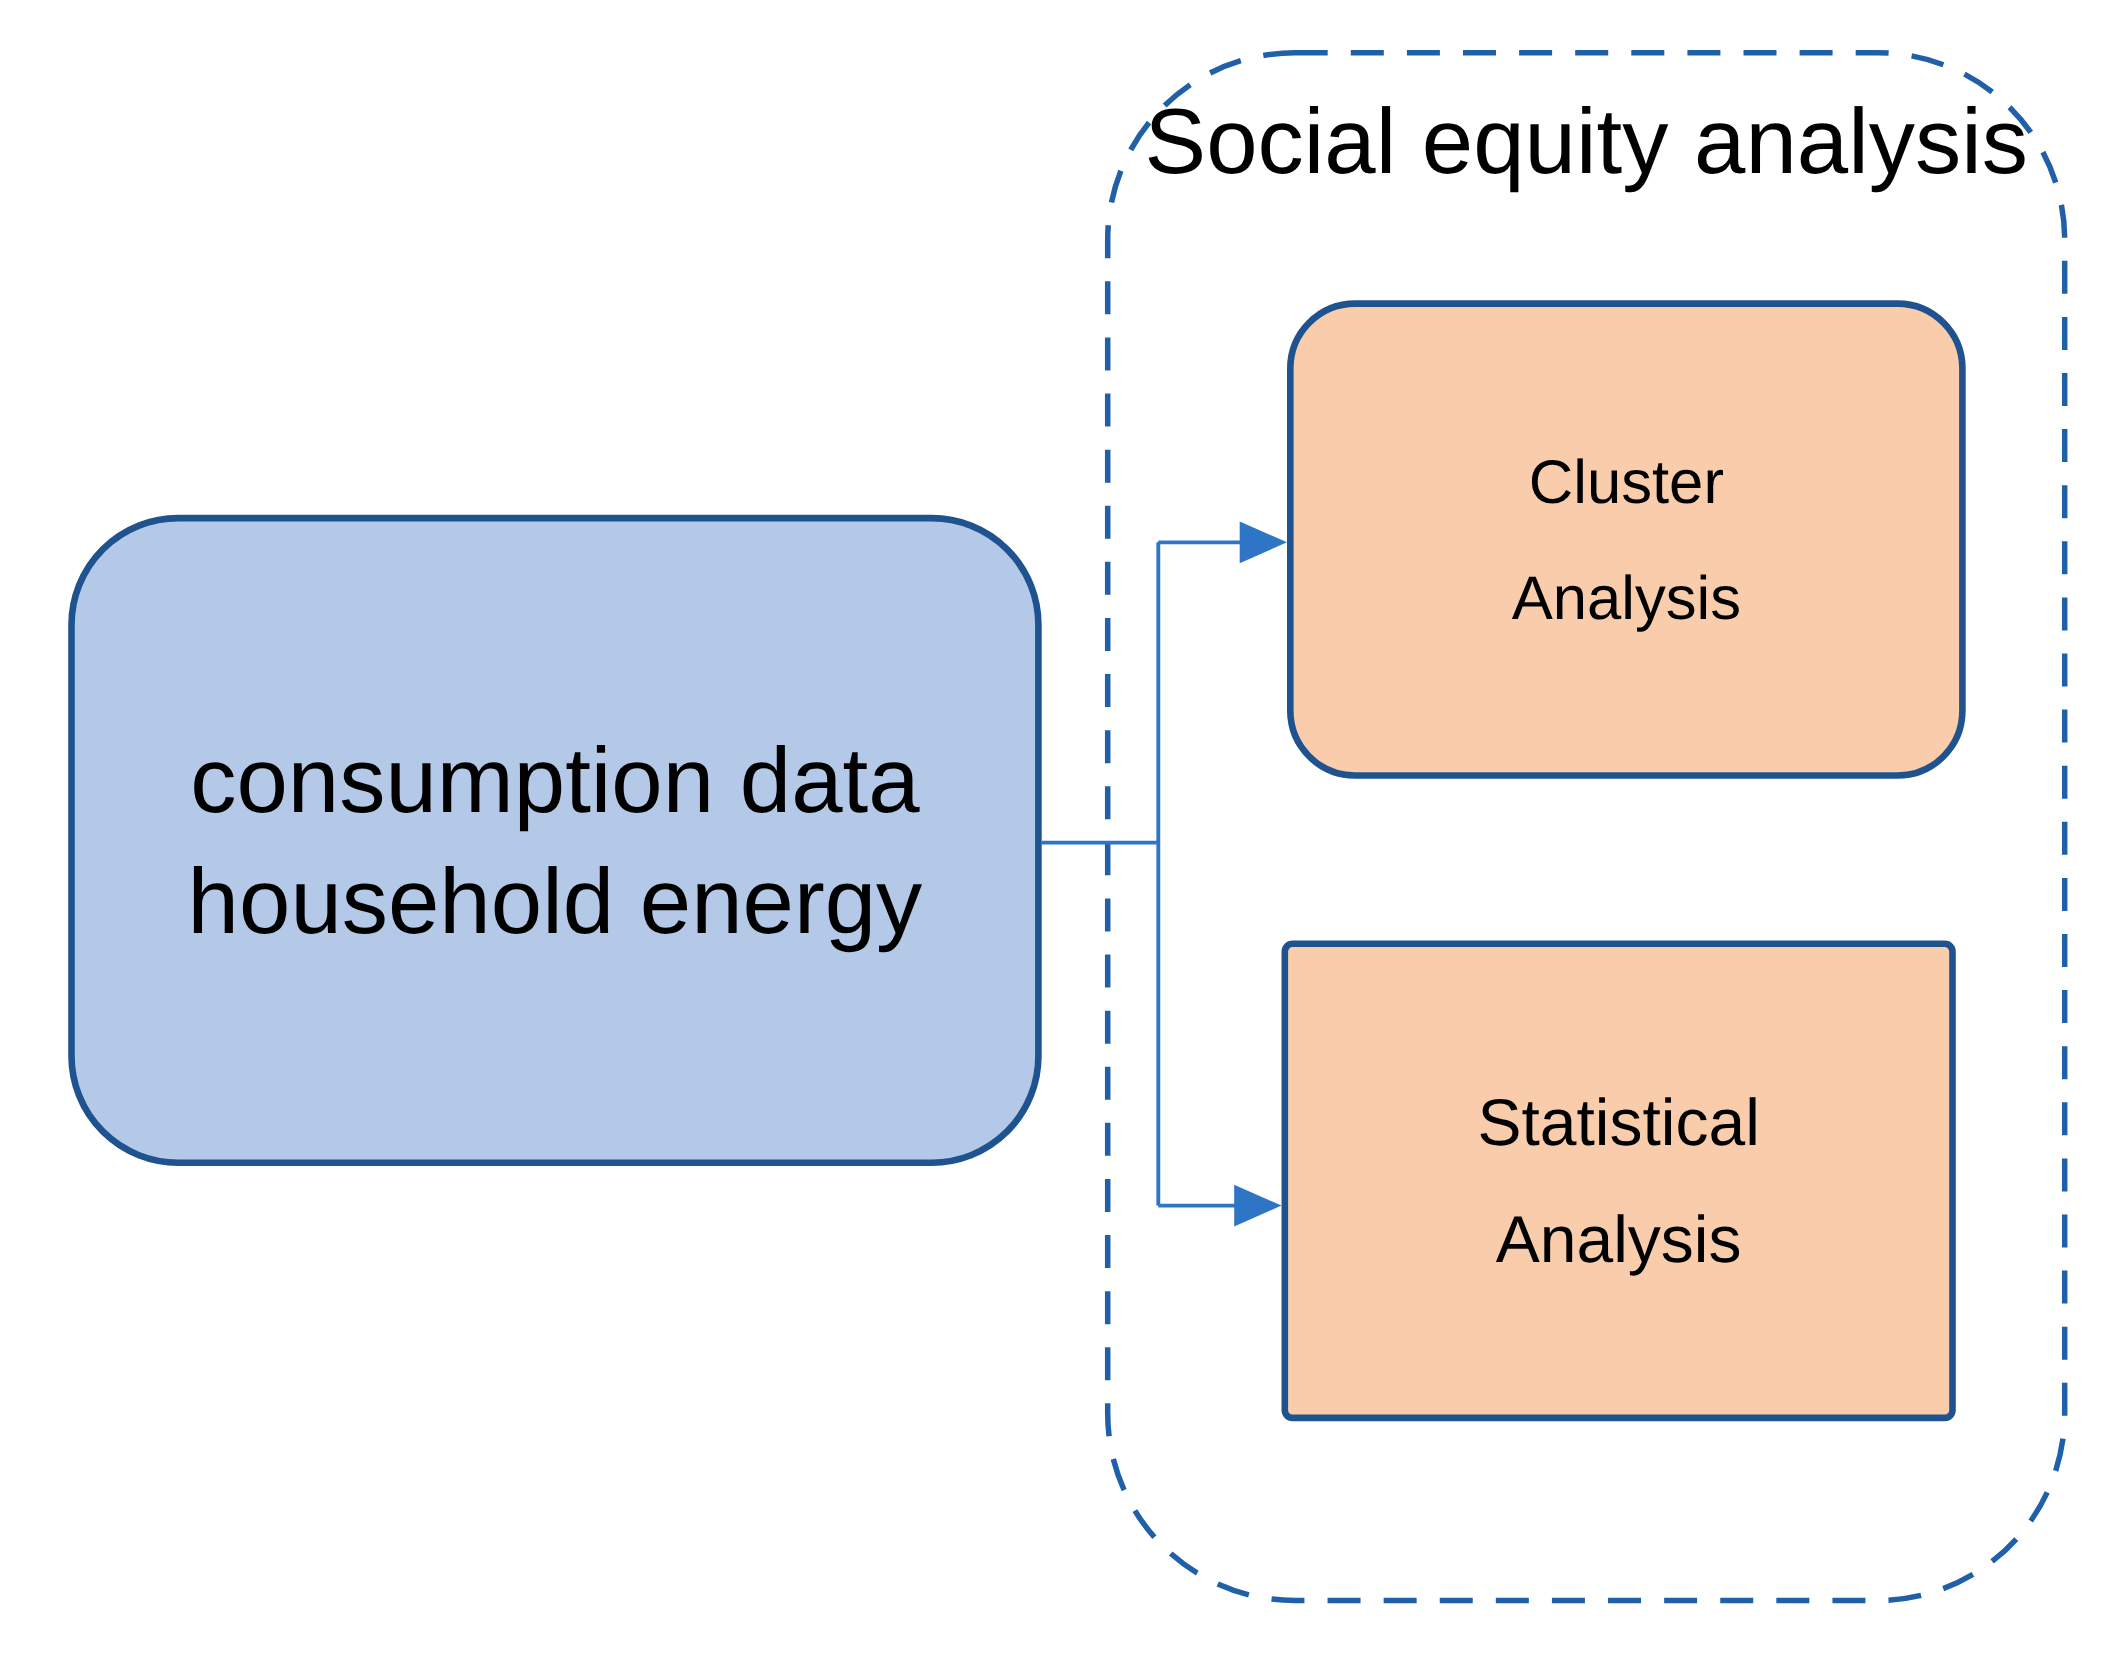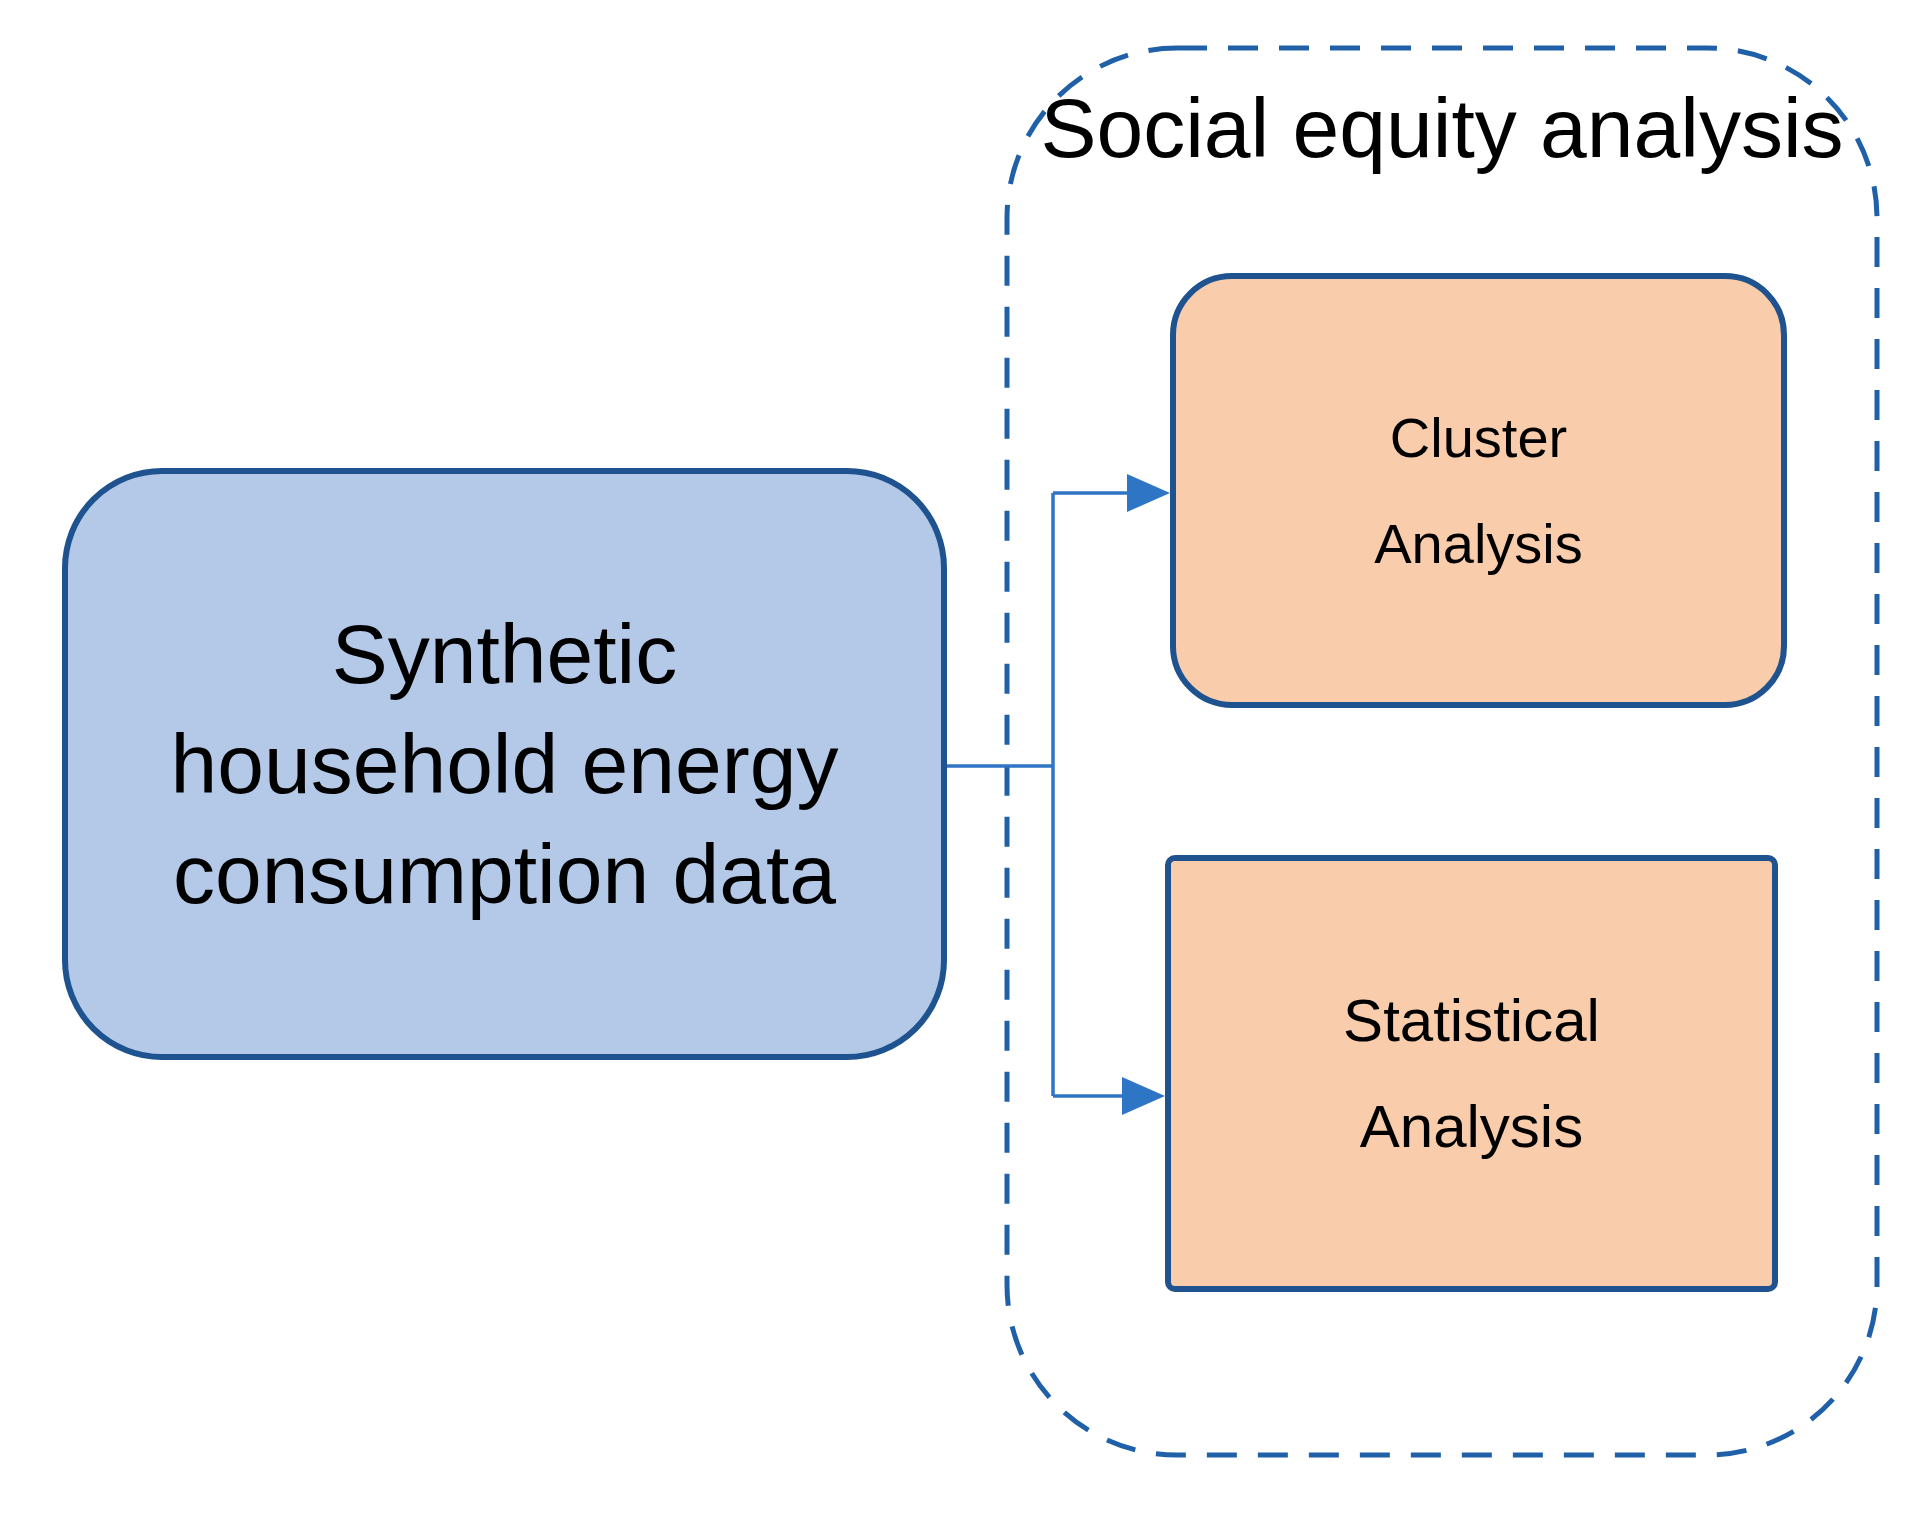--- a/index.html
+++ b/index.html
@@ -77,23 +77,22 @@
     <path d="M 1053 493 V 1096" fill="none" stroke="var(--connector)" stroke-width="3.5"></path>
     <path d="M 1053 493 H 1130" fill="none" stroke="var(--connector)" stroke-width="3.5"></path>
     <path d="M 1053 1096 H 1125" fill="none" stroke="var(--connector)" stroke-width="3.5"></path>
     <polygon points="1170,493 1127,474 1127,512" fill="var(--connector)"></polygon>
     <polygon points="1165,1096 1122,1077 1122,1115" fill="var(--connector)"></polygon>
   </svg>
 
   <div class="group-title">Social equity analysis</div>
 
   <div class="node source-box">
-    <span class="line">Synthetic</span>
+    <span class="line">consumption data</span>
     <span class="line">household energy</span>
-    <span class="line">consumption data</span>
   </div>
 
   <div class="node cluster-box">
     <span class="line">Cluster</span>
     <span class="line">Analysis</span>
   </div>
 
   <div class="node stat-box">
     <span class="line">Statistical</span>
     <span class="line">Analysis</span>

